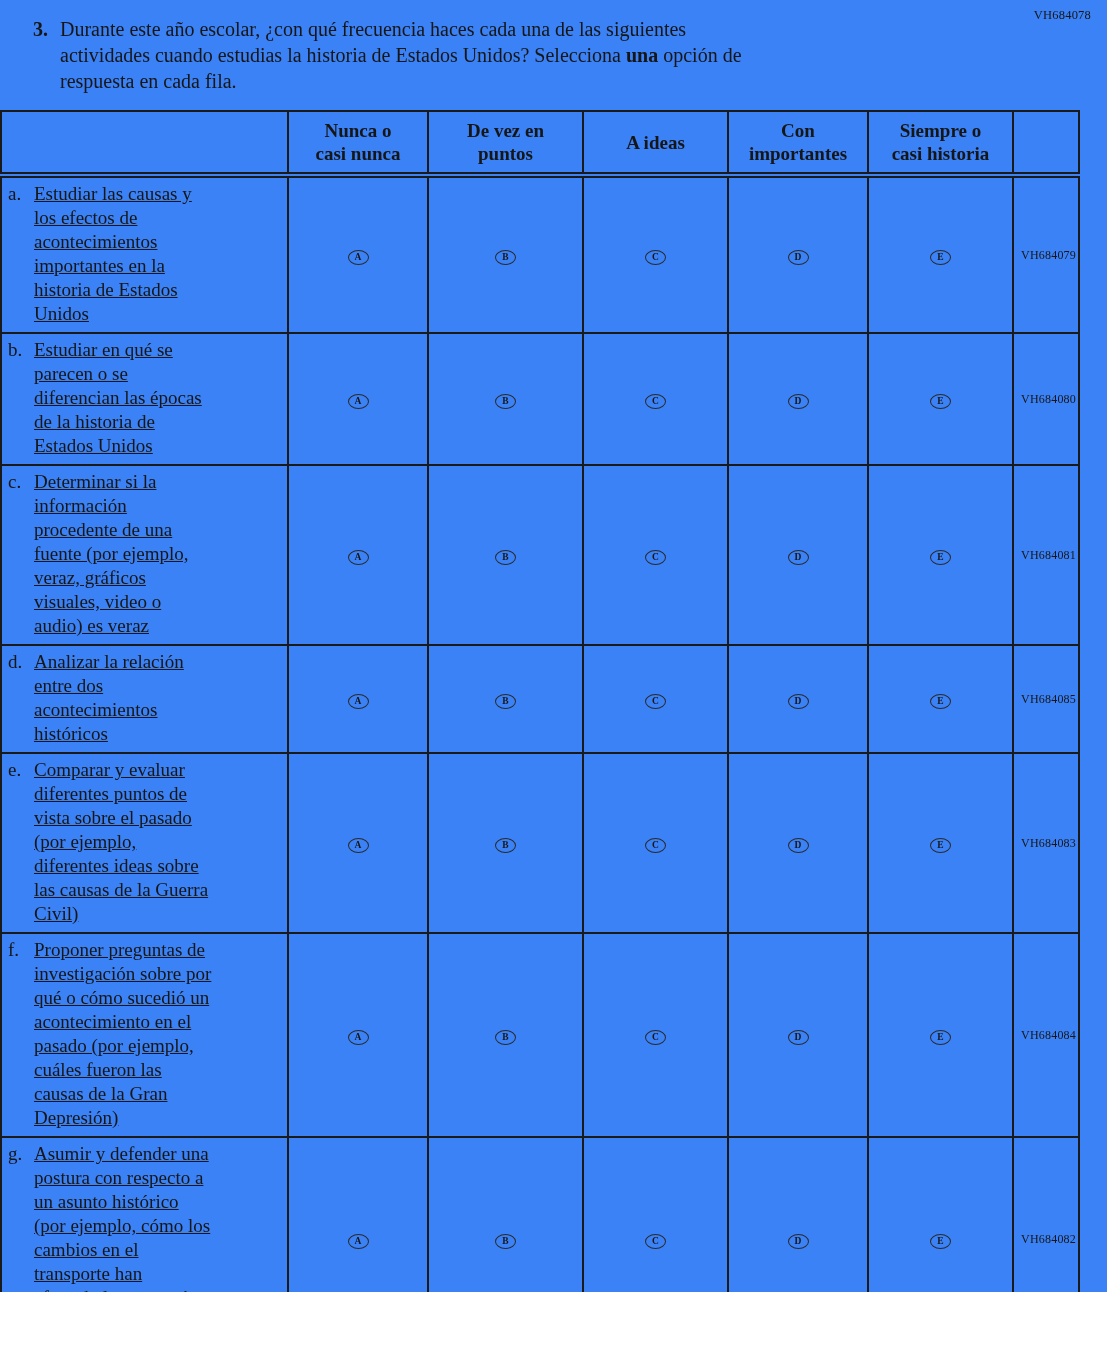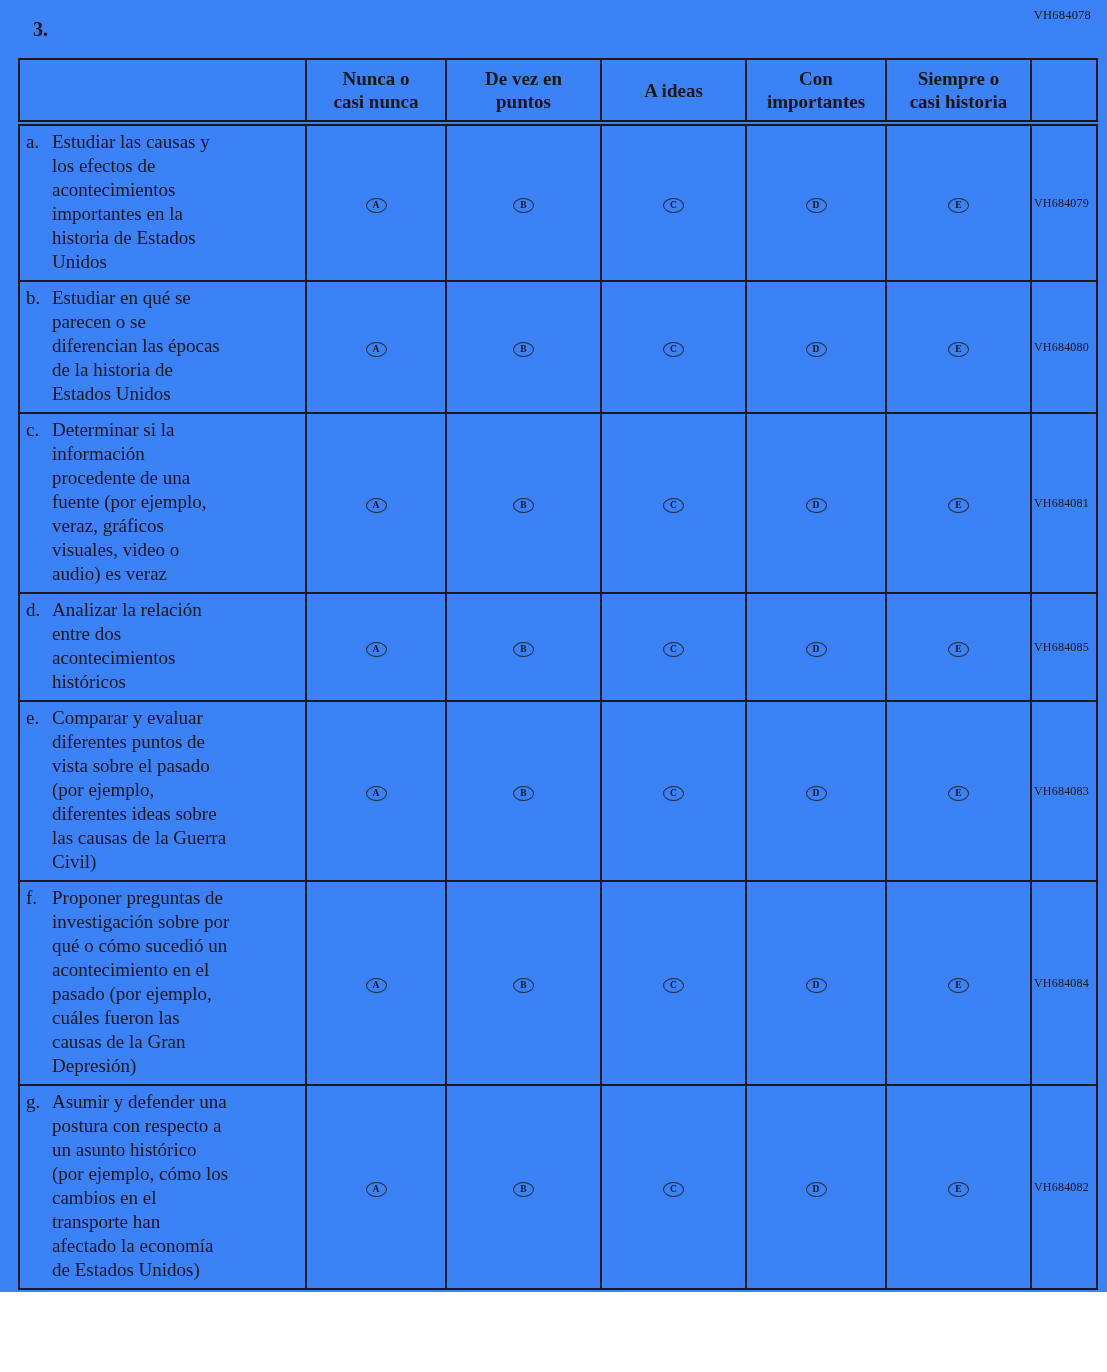--- a/index.html
+++ b/index.html
@@ -26,21 +26,21 @@
     font-size:20px;
     line-height:26px;
   }
   .qnum { font-weight:bold; margin-right:12px; }
   .qtext { white-space:pre-line; max-width:940px; }
   .qbold { font-weight:bold; }
 
   table.freq-table {
     border-collapse:collapse;
     table-layout:fixed;
-    margin-left:18px;
+    margin-left:0;
     width:1078px;
     border:2px solid #ef4444;
   }
   .freq-table th, .freq-table td {
     border:2px solid #1a1a1a;
   }
   .freq-table thead th {
     font-weight:bold;
     font-size:19px;
     line-height:23px;
@@ -51,54 +51,57 @@
     border-bottom:6px double #1a1a1a;
   }
   .item-cell {
     vertical-align:top;
     padding:4px 6px 6px 6px;
     font-size:19px;
     line-height:24px;
   }
   .item-flex { display:flex; }
   .row-letter { width:26px; flex:0 0 26px; }
-  .row-text { white-space:pre-line; }
+  .row-text { white-space:pre-line;text-decoration:underline; }
   .opt-cell {
     text-align:center;
     vertical-align:middle;
   }
   .bubble {
     display:inline-block;
     width:19px;
     height:13px;
     line-height:12px;
     border:1px solid #2a2a2a;
     border-radius:50%;
     font-size:9.5px;
     font-weight:bold;
     text-align:center;
     letter-spacing:0;
   }
   .code-cell {
     font-size:12px;
-    text-align:left;
+    text-align:right;
     vertical-align:middle;
     padding:9px 2px;
     letter-spacing:0.2px;
   }
 </style>
 </head>
 <body>
 
 <div class="page">
 
   <div class="page-code">VH684078</div>
 
   <div class="question">
     <span class="qnum">3.</span>
+    <span class="qtext"><span>Durante este año escolar, ¿con qué frecuencia haces cada una de las siguientes
+actividades cuando estudias la historia de Estados Unidos? Selecciona </span><span class="qbold">una</span><span> opción de
+respuesta en cada fila.</span></span>
   </div>
 
   <table class="freq-table">
     <colgroup>
       <col style="width:287px">
       <col style="width:140px">
       <col style="width:155px">
       <col style="width:145px">
       <col style="width:140px">
       <col style="width:145px">

